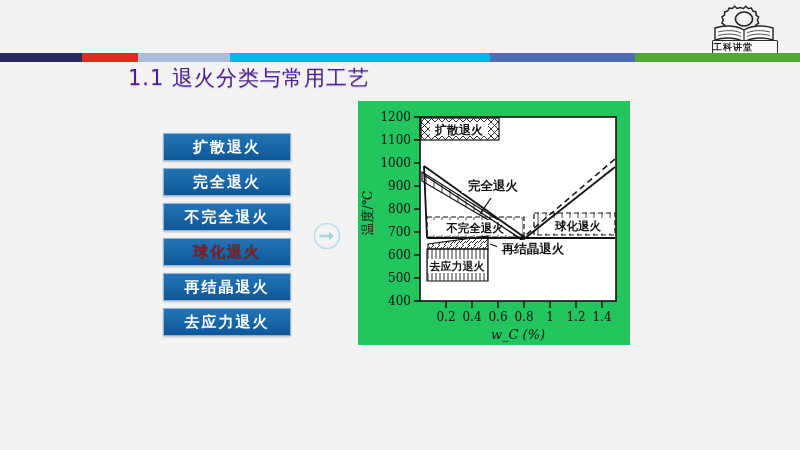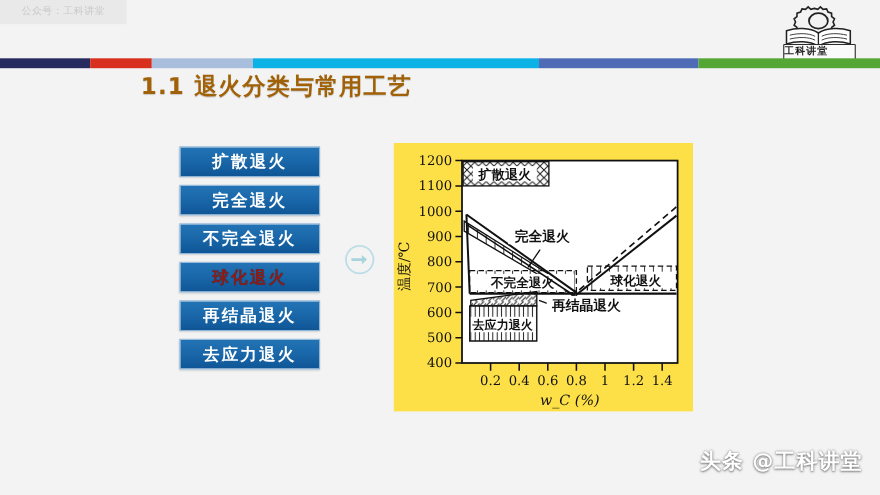--- a/index.html
+++ b/index.html
@@ -29,21 +29,21 @@
     font-weight:bold;letter-spacing:1px;background:#fafafa;
   }
 
   
   .strip{position:absolute;left:0;top:53px;width:800px;height:9px;display:flex;}
   .strip i{display:block;height:100%;}
 
   
   .title{
     position:absolute;left:128px;top:64px;
-    font-size:21px;font-weight:bold;color:#a16207;
+    font-size:21px;font-weight:normal;color:#4c1d95;
     letter-spacing:1px;white-space:nowrap;
     text-shadow:0 1px 1px rgba(0,0,0,.18);
   }
 
   
   .btn-col{position:absolute;left:163px;top:133px;width:128px;}
   .btn{
     height:26px;margin-bottom:7px;
     background:linear-gradient(to bottom,#2273b5 0%,#1a68aa 45%,#0f5696 100%);
     border:1px solid #8fb6d6;
@@ -52,39 +52,38 @@
     line-height:26px;text-align:center;letter-spacing:2px;
     white-space:nowrap;
   }
   .btn.accent{color:#8e1b14;text-shadow:0 0 1px rgba(0,0,0,.4);}
 
   
   .arrow-ic{position:absolute;left:312px;top:221px;width:30px;height:30px;}
 
   
   .chart-panel{
-    position:absolute;left:358px;top:130px;width:272px;height:244px;
-    background:#fde047;
+    position:absolute;left:358px;top:101px;width:272px;height:244px;
+    background:#22c55e;
   }
   .chart-svg{display:block;width:272px;height:244px;}
 
   
   .bottom-watermark{
     position:absolute;right:16px;bottom:18px;
     font-size:19px;font-weight:bold;color:#ffffff;
     letter-spacing:1px;white-space:nowrap;
     text-shadow:0 0 2px rgba(120,120,120,.9),0 1px 2px rgba(90,90,90,.75);
   }
 </style>
 </head>
 <body>
 
 <div class="slide">
 
-  <div class="top-watermark">公众号：工科讲堂</div>
 
   <div class="logo">
     <svg viewBox="0 0 84 44" width="84" height="44" aria-hidden="true">
       <g fill="none" stroke="#222" stroke-width="1.6">
         <path d="M42 4 l3.4 1 2.6-2.4 2.6 2.4 3.5-.5 1.4 3.2 3.5 1 .1 3.5 2.8 2.1-1.4 3.2 1.4 3.2-2.8 2.1-.1 3.5-3.5 1-1.4 3.2-3.5-.5-2.6 2.4-2.6-2.4-3.4 1-3.5-1-2.6 2.4-2.6-2.4-3.5.5-1.4-3.2-3.5-1-.1-3.5-2.8-2.1 1.4-3.2-1.4-3.2 2.8-2.1.1-3.5 3.5-1 1.4-3.2 3.5.5 2.6-2.4 2.6 2.4z" transform="translate(-4,0) scale(0.92) translate(4,1)"></path>
         <ellipse cx="42" cy="16" rx="8.6" ry="7"></ellipse>
       </g>
       <g fill="#fff" stroke="#222" stroke-width="1.4">
         <path d="M42 27 C34 22 22 22 13 25 L13 37 C22 34 34 34 42 39 C50 34 62 34 71 37 L71 25 C62 22 50 22 42 27 Z"></path>
         <path d="M42 27 L42 39" stroke-width="1.2"></path>
@@ -239,15 +238,14 @@
         <rect x="104" y="76" width="62" height="16" fill="#fff"></rect>
         <text x="135" y="89" font-size="12.5" font-weight="bold" text-anchor="middle">完全退火</text>
 
         <path d="M140 146 L132 143" stroke="#111" stroke-width="1.2" fill="none"></path>
         <rect x="139" y="139" width="72" height="16" fill="#fff"></rect>
         <text x="175" y="152" font-size="12.5" font-weight="bold" text-anchor="middle">再结晶退火</text>
       </g>
     </svg>
   </div>
 
-  <div class="bottom-watermark">头条 @工科讲堂</div>
 
 </div>
 
 </body></html>

